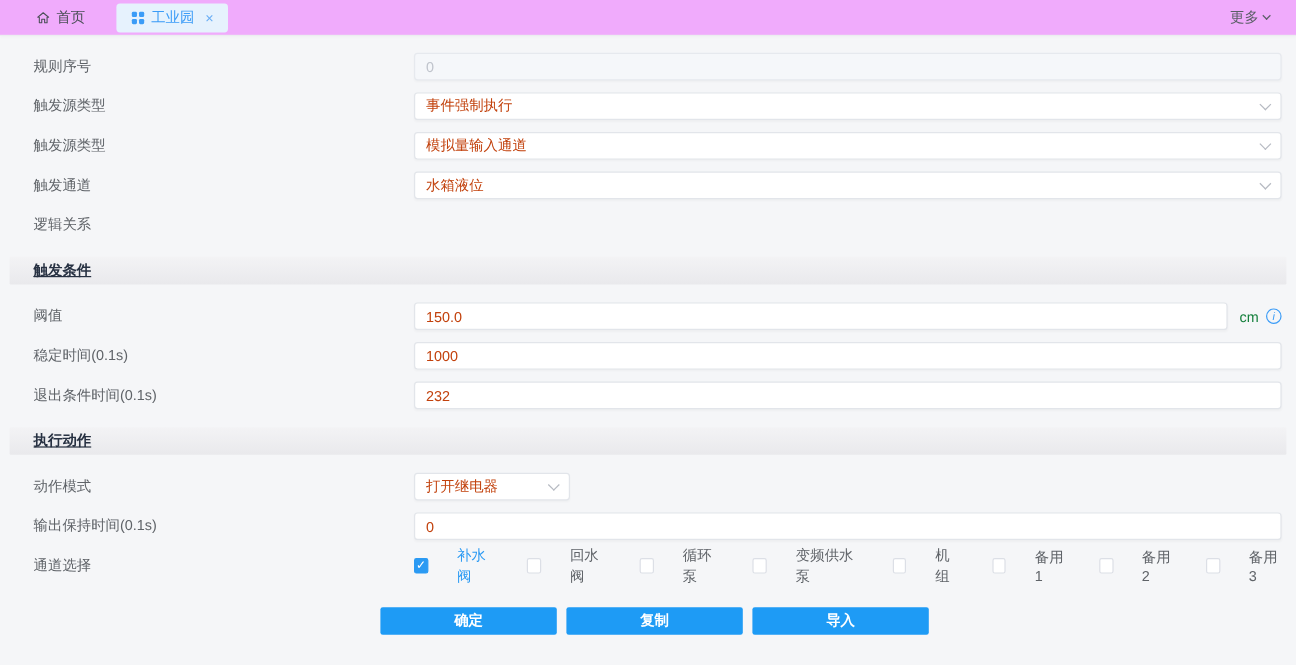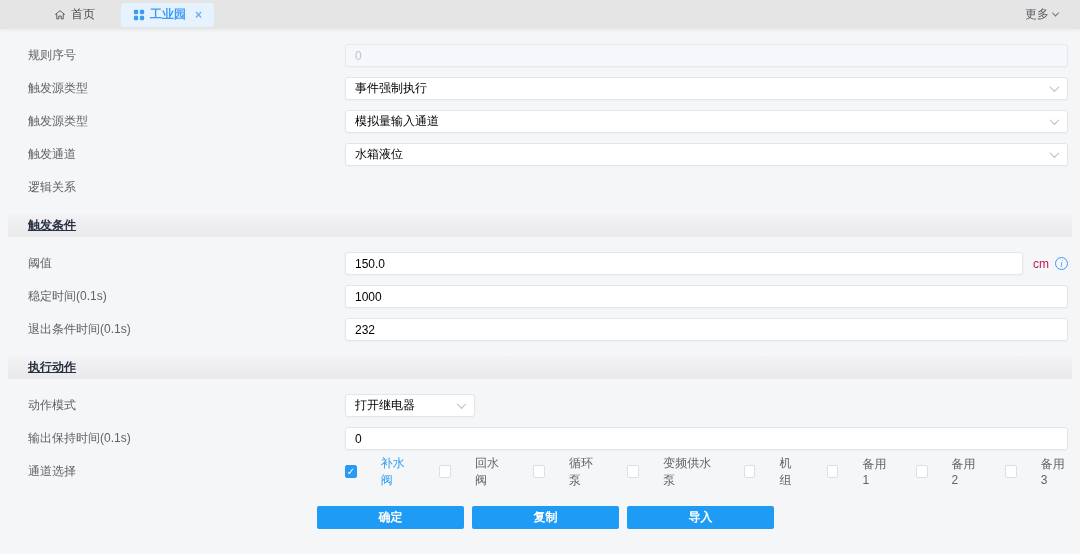--- a/index.html
+++ b/index.html
@@ -1,40 +1,40 @@
 <!DOCTYPE html>
 <html><head>
 <meta charset="utf-8">
 <style>
   * { margin:0; padding:0; box-sizing:border-box; }
   html,body { width:1080px; height:554px; overflow:hidden; }
   body { font-family:"Liberation Sans","DejaVu Sans",sans-serif; background:#f5f6f8; font-size:12px; color:#5f6368; }
 
   
-  .tabbar { height:30px; background:#e5e5e5; display:flex; align-items:center; padding-left:42px; border-bottom:1px solid #ebedf0; box-shadow:0 1px 3px rgba(0,0,0,0.04); position:relative; }
+  .tabbar { height:30px; background:#f0abfc; display:flex; align-items:center; padding-left:18px; border-bottom:1px solid #ebedf0; box-shadow:0 1px 3px rgba(0,0,0,0.04); position:relative; }
   .tab { display:flex; align-items:center; gap:5px; height:24px; padding:0 12px; border-radius:3px; cursor:pointer; color:#4a4f57; }
-  .tab.active { background:#e6f2fd; color:#3b9cf7; margin-left:14px;font-weight:bold; }
+  .tab.active { background:#e6f2fd; color:#3b9cf7; margin-left:14px; }
   .tab .icon { display:inline-flex; align-items:center; }
   .tab .close { margin-left:4px; font-size:12px; color:#6aaef5; line-height:1; }
   .more { margin-left:auto; margin-right:22px; display:flex; align-items:center; gap:4px; color:#5a5e66; cursor:pointer; }
   .chev { width:7px; height:7px; border-right:1.3px solid #b6bac2; border-bottom:1.3px solid #b6bac2; transform:rotate(45deg) translate(-1px,-1px); display:inline-block; }
   .more .chev { width:5px; height:5px; border-color:#5a5e66; }
 
   
   .content { padding-top:9px; }
   .row { display:flex; align-items:center; height:33px; padding-left:28px; padding-right:12px;justify-content:space-between; }
   .row .label { width:317px; flex:0 0 317px; color:#5f6368; }
   .row .control { flex:1; display:flex; align-items:center; }
   .input { background:#fff; border:1px solid #e2e5ea; border-radius:3px; height:23px; display:flex; align-items:center; padding:0 9px; flex:1; box-shadow:0 1px 2px rgba(0,0,0,0.03); }
-  .input .input-text { color:#000000; white-space:nowrap; }
+  .input .input-text { color:#c2410c; white-space:nowrap; }
   .input.disabled { background:#f5f7fa; border-color:#e6e9ee; }
   .input.disabled .input-text { color:#c0c4cc; }
   .input.select { justify-content:space-between; cursor:pointer; }
   .input.narrow { flex:0 0 130px; }
-  .unit { margin-left:10px; color:#be185d; }
+  .unit { margin-left:10px; color:#15803d; }
   .info-icon { margin-left:6px; width:13px; height:13px; border:1px solid #3b9cf7; border-radius:50%; color:#3b9cf7; font-size:9px; font-style:italic; display:inline-flex; align-items:center; justify-content:center; cursor:pointer; }
 
   
   .section { margin:10px 8px; height:23px; background:linear-gradient(180deg,#f3f3f5,#e9e9ec); display:flex; align-items:center; padding-left:20px; color:#273142; font-weight:bold; border-radius:1px;text-decoration:underline; }
 
   
   .cb-group { display:flex; align-items:center; gap:26px; }
   .cb-item { display:inline-flex; align-items:center; cursor:pointer; }
   .cb-box { width:13px; height:13px; border:1px solid #dcdfe6; border-radius:2px; background:#fff; display:inline-flex; align-items:center; justify-content:center; font-size:10px; color:#fff; line-height:1; }
   .cb-item.checked .cb-box { background:#2b9af3; border-color:#2b9af3; }

